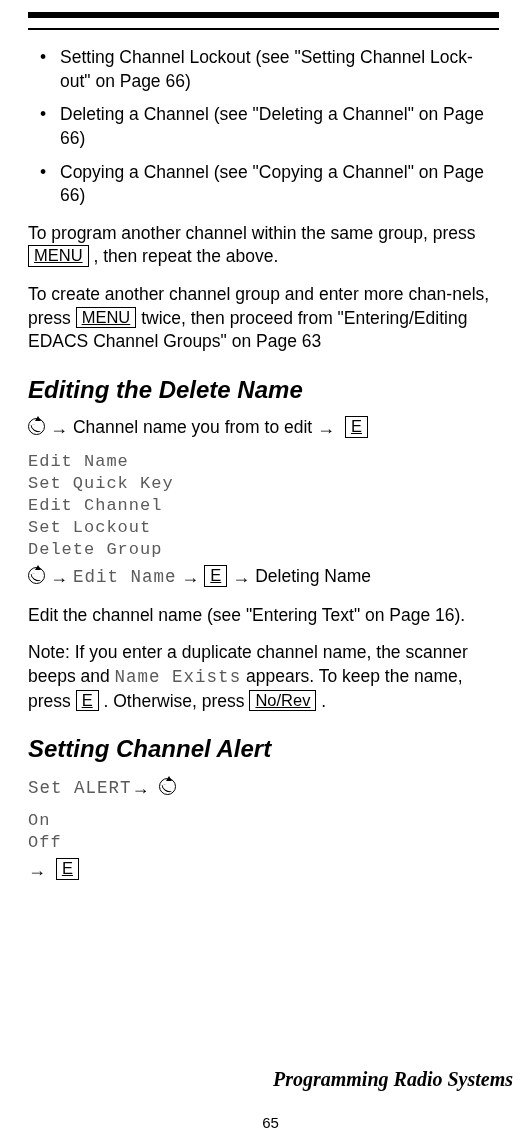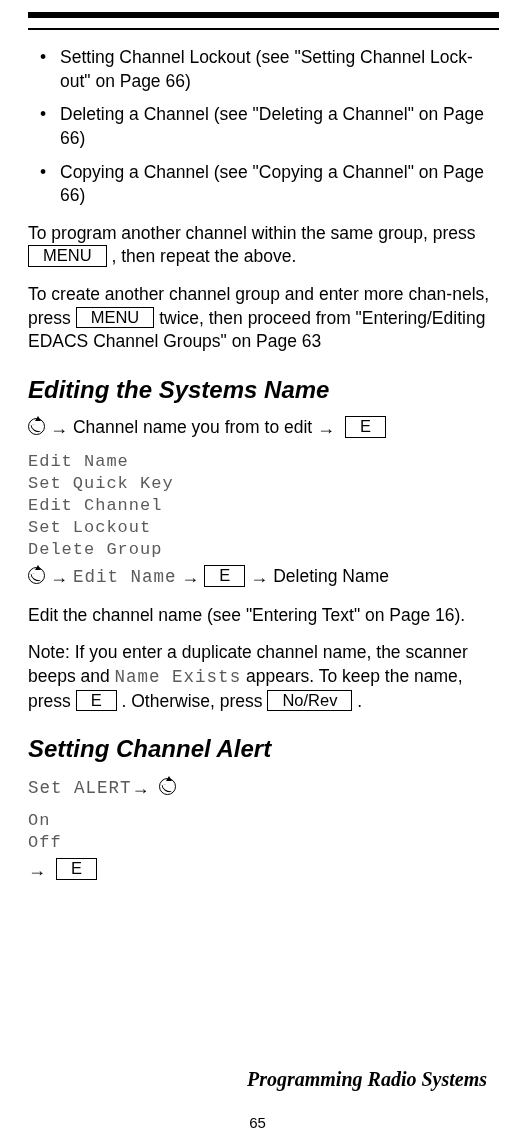--- a/index.html
+++ b/index.html
@@ -16,24 +16,25 @@
   }
   .rule-thick { border-top: 6px solid #000; margin-bottom: 10px; }
   .rule-thin  { border-top: 2px solid #000; margin-bottom: 16px; }
   ul { list-style: none; padding: 0 0 0 12px; }
   li { padding-left: 20px; position: relative; margin-bottom: 10px; }
   li::before { content: "•"; position: absolute; left: 0; top: 0; }
   p.body { margin: 14px 0; }
   .keycap {
     display: inline-block;
     border: 1.5px solid #000;
-    padding: 0 14px;
+    padding: 0 5px;
     font-size: 16.5px;
     line-height: 1.2;
     vertical-align: 1px;
+    text-decoration: underline;
   }
   h2.section {
     font-style: italic;
     font-weight: bold;
     font-size: 24px;
     margin: 20px 0 10px 0;
   }
   .lcd {
     font-family: "Courier New", monospace;
     letter-spacing: 1px;
@@ -69,21 +70,21 @@
     position: absolute;
     width: 8px; height: 8px;
     border: 1.8px solid #000;
     border-top: none; border-right: none;
     border-radius: 0 0 0 9px;
     left: 2px; bottom: 1px;
     transform: rotate(-10deg);
   }
   .footer-area {
     position: absolute;
-    bottom: 14px; left: 28px; right: 34px;
+    bottom: 14px; left: 28px; right: 8px;
     text-align: center;
   }
   .footer-title {
     text-align: right;
     font-weight: bold;
     font-style: italic;
     font-size: 20px;
     font-family: Georgia, 'Times New Roman', serif;
     margin-bottom: 20px;
   }
@@ -106,21 +107,21 @@
   <span class="keycap">MENU</span>
   <span> , then repeat the above.</span>
 </p>
 
 <p class="body">
   <span>To create another channel group and enter more chan-nels, press </span>
   <span class="keycap">MENU</span>
   <span> twice, then proceed from "Entering/Editing EDACS Channel Groups" on Page 63</span>
 </p>
 
-<h2 class="section">Editing the Systems Name</h2>
+<h2 class="section">Editing the Delete Name</h2>
 
 <p class="flow">
   <span class="scroll-icon"></span>
   <span class="arrow"> → </span>
   <span> Channel name you from to edit </span>
   <span class="arrow"> → </span>
   &nbsp;<span class="keycap">E</span>
 </p>
 
 <div class="lcd">

